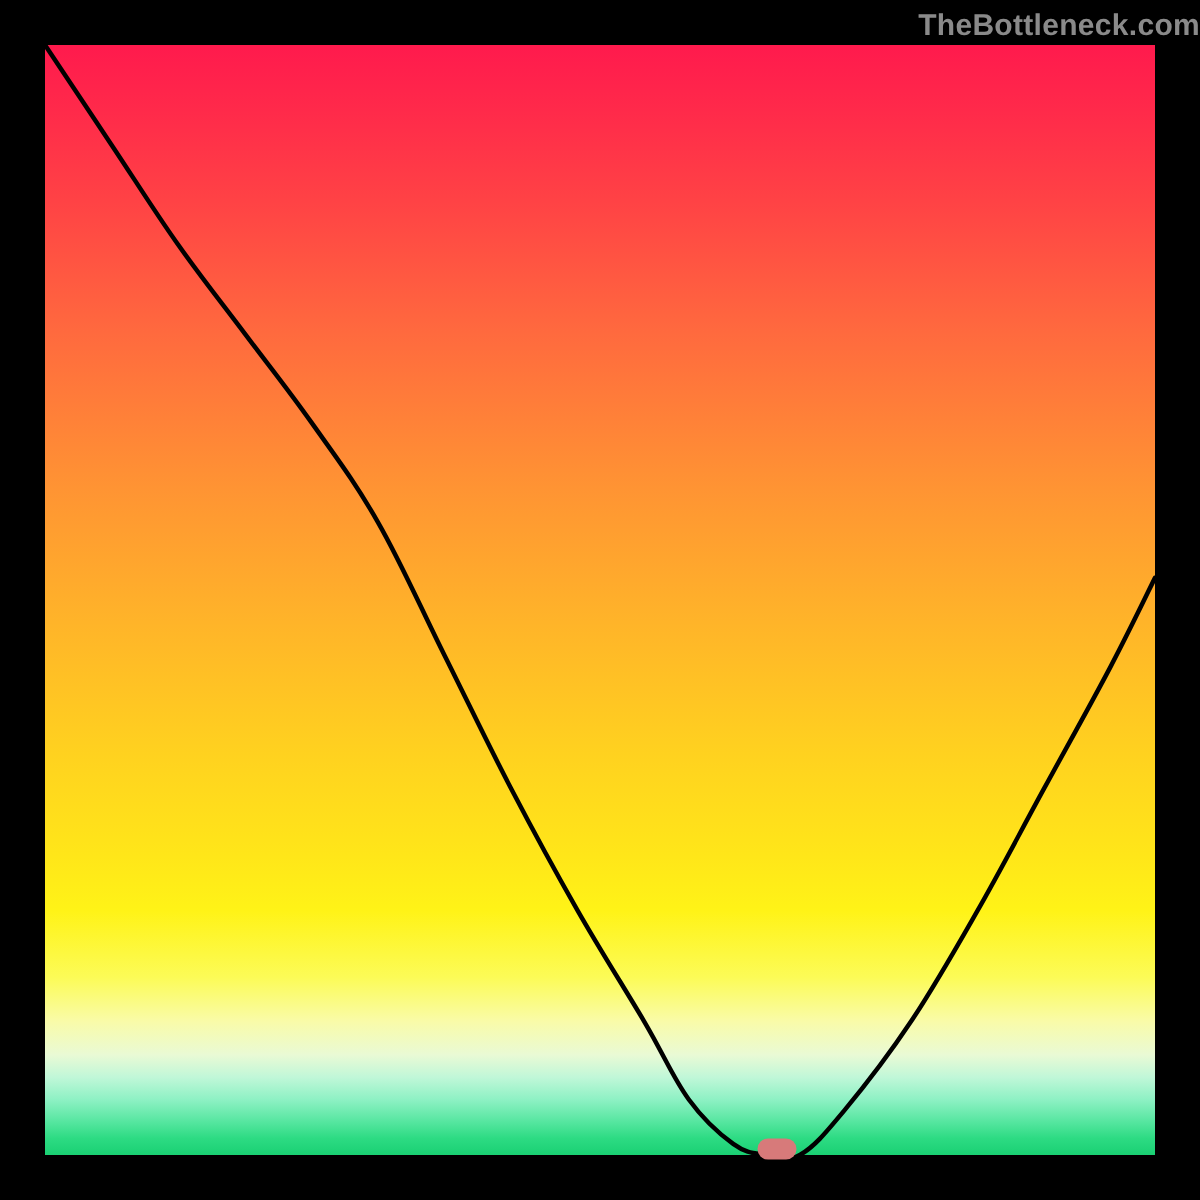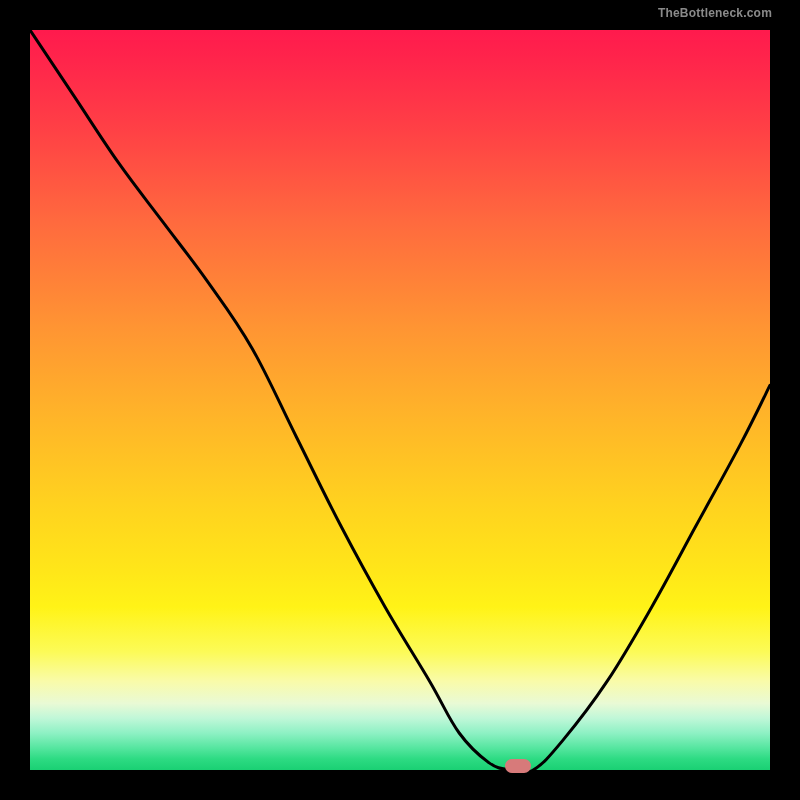--- a/index.html
+++ b/index.html
@@ -56,23 +56,23 @@
     position: absolute;
     width: 26px;
     height: 14px;
     border-radius: 7px;
     background: #d77a7a;
     transform: translate(-50%, -50%);
   }
   .watermark {
     position: absolute;
     top: 6px;
-    right: 28px;
+    right: 0;
     font-family: Arial, Helvetica, sans-serif;
-    font-size: 12px;
+    font-size: 20px;
     font-weight: bold;
     color: #8a8a8a;
     letter-spacing: 0.2px;
   }
 </style>
 </head>
 <body>
 
 <div class="frame">
   <div class="watermark">TheBottleneck.com</div>

